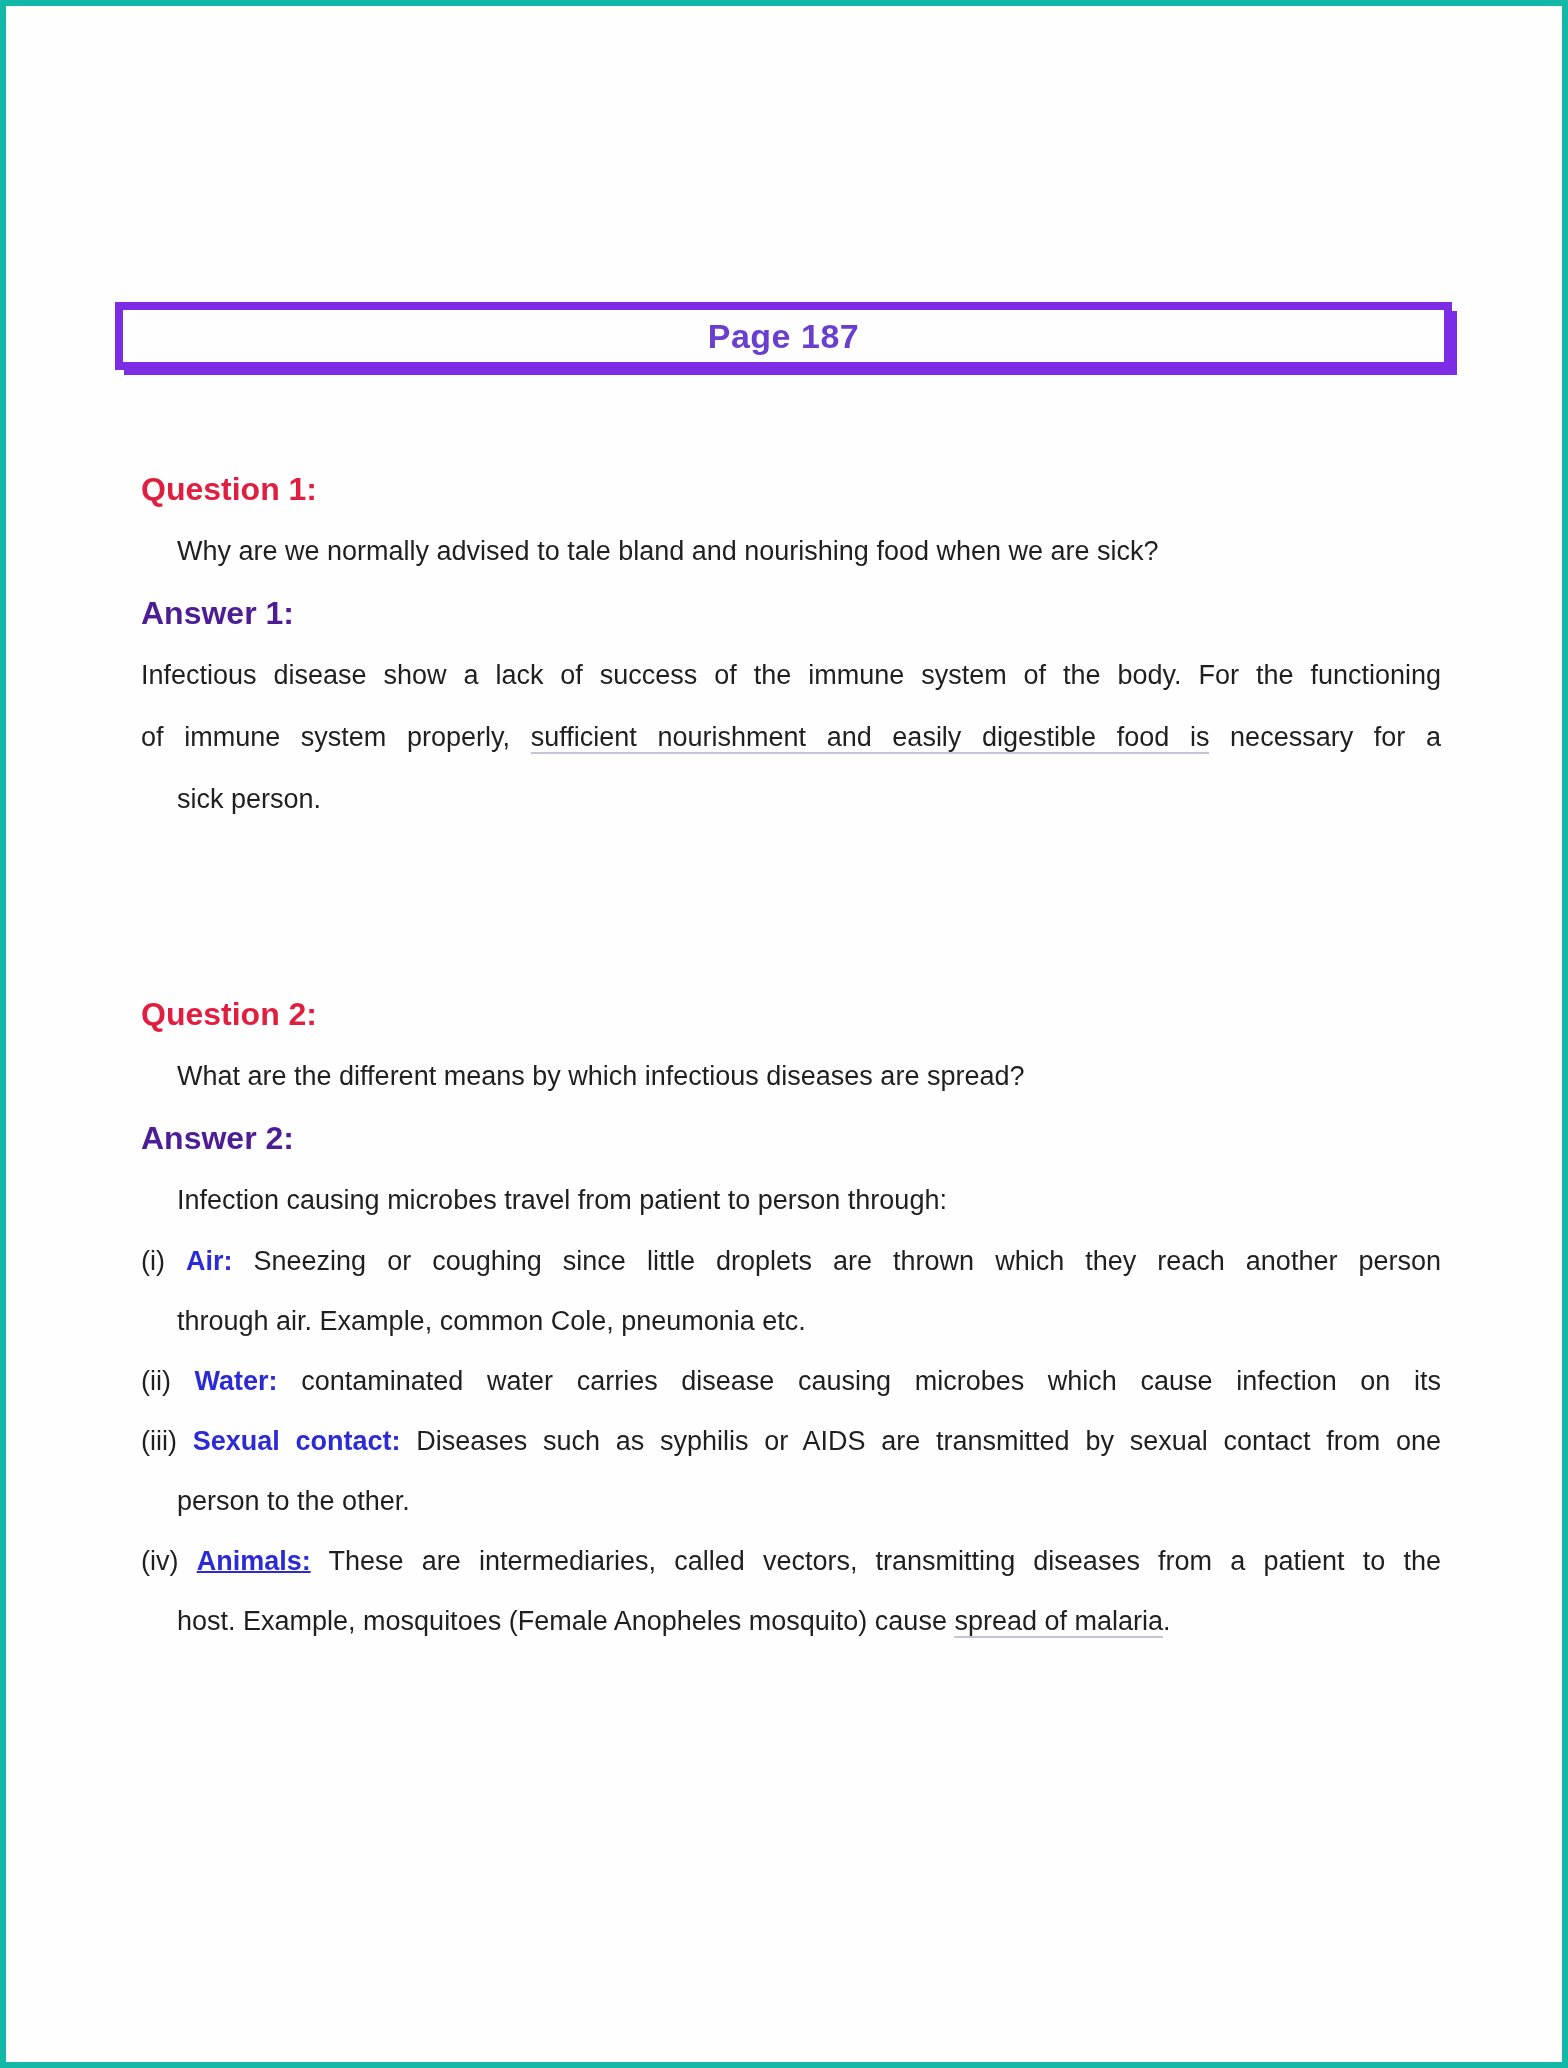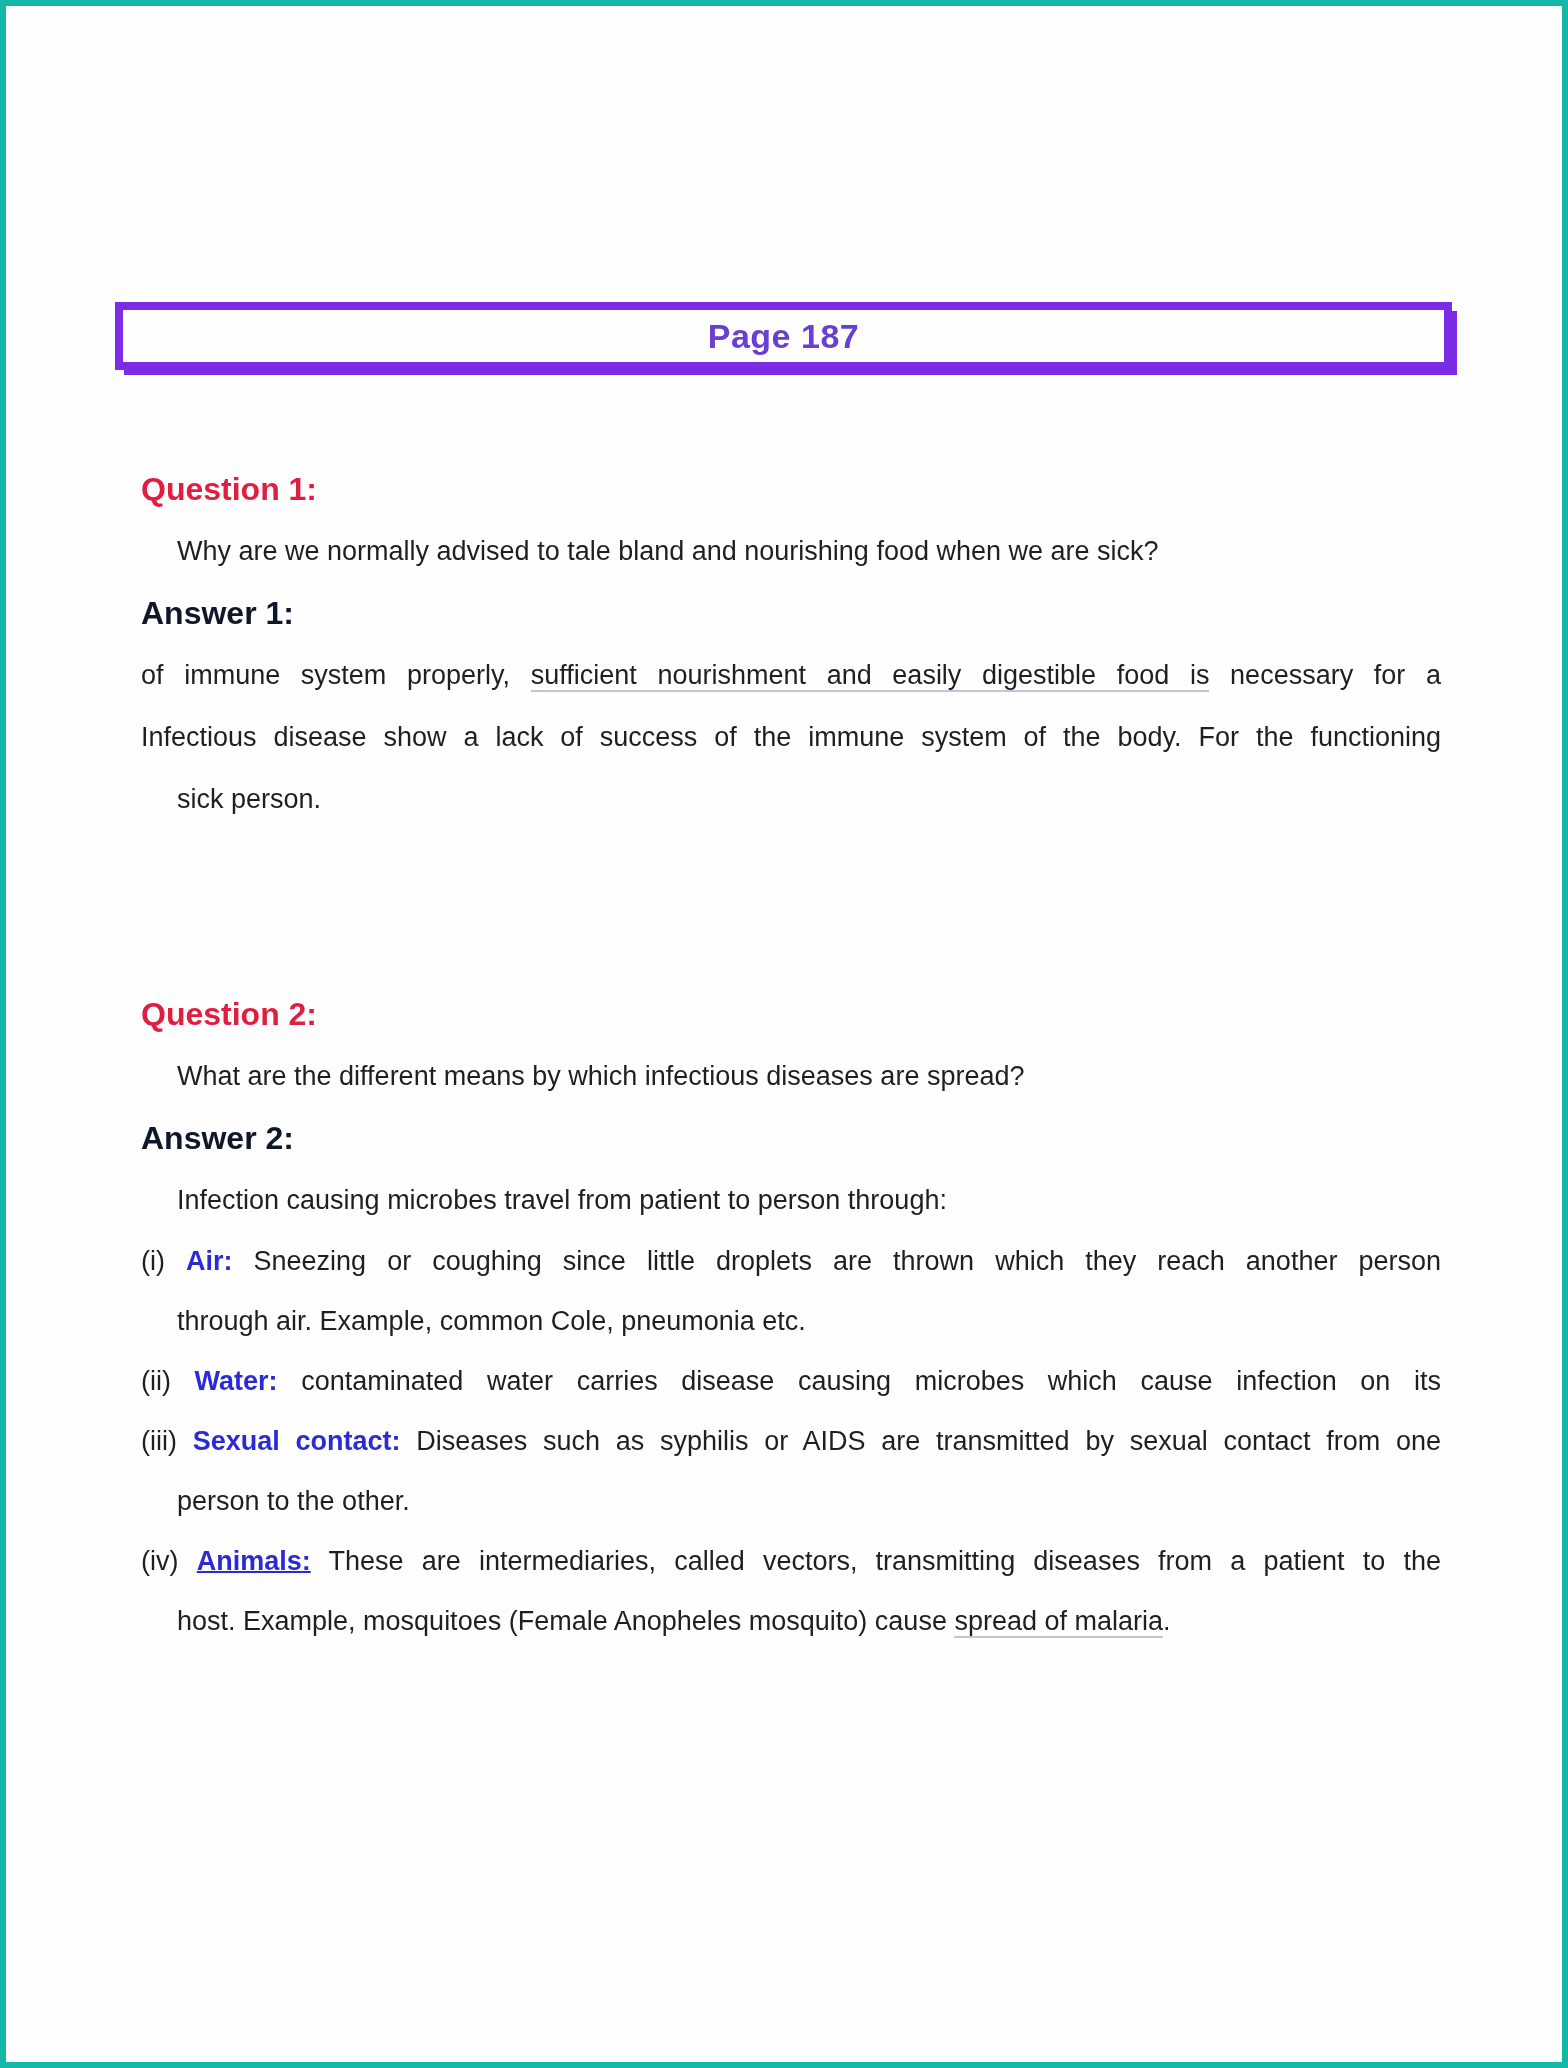--- a/index.html
+++ b/index.html
@@ -37,21 +37,21 @@
   .content {
     position: absolute;
     left: 135px;
     top: 452px;
     width: 1300px;
     font-size: 27px;
     line-height: 62px;
   }
   .qlabel { font-weight: bold; font-size: 32px; line-height: 62px; }
   .red   { color: #e01e40; }
-  .green { color: #0f172a; }
+  .green { color: #4c1d95; }
   .line  { text-align: left; margin-left: 36px; }
   .jline { text-align: justify; text-align-last: justify; }
   .kw    { color: #2b2bd5; font-weight: bold; }
   .kw-underlined {
     color: #2b2bd5;
     font-weight: bold;
     text-decoration: underline;
     text-decoration-thickness: 2px;
   }
   .faint-underline { border-bottom: 2px solid #c3c4d6; }
@@ -65,22 +65,22 @@
 
   <div class="header-box">
     <span class="page-title">Page 187</span>
   </div>
 
   <div class="content">
 
     <div class="qlabel red">Question 1:</div>
     <div class="line">Why are we normally advised to tale bland and nourishing food when we are sick?</div>
     <div class="qlabel green">Answer 1:</div>
+    <div class="jline">Infectious disease show a lack of success of the immune system of the body. For the functioning</div>
     <div class="jline"><span>of immune system properly, </span><span class="faint-underline">sufficient nourishment and easily digestible food is</span><span> necessary for a</span></div>
-    <div class="jline">Infectious disease show a lack of success of the immune system of the body. For the functioning</div>
     <div class="line">sick person.</div>
 
     <div class="qlabel red q2gap">Question 2:</div>
     <div class="line">What are the different means by which infectious diseases are spread?</div>
     <div class="qlabel green">Answer 2:</div>
     <div class="line">Infection causing microbes travel from patient to person through:</div>
 
     <div class="list">
 
       <div class="jline"><span>(i) </span><span class="kw">Air:</span><span> Sneezing or coughing since little droplets are thrown which they reach another person</span></div>

